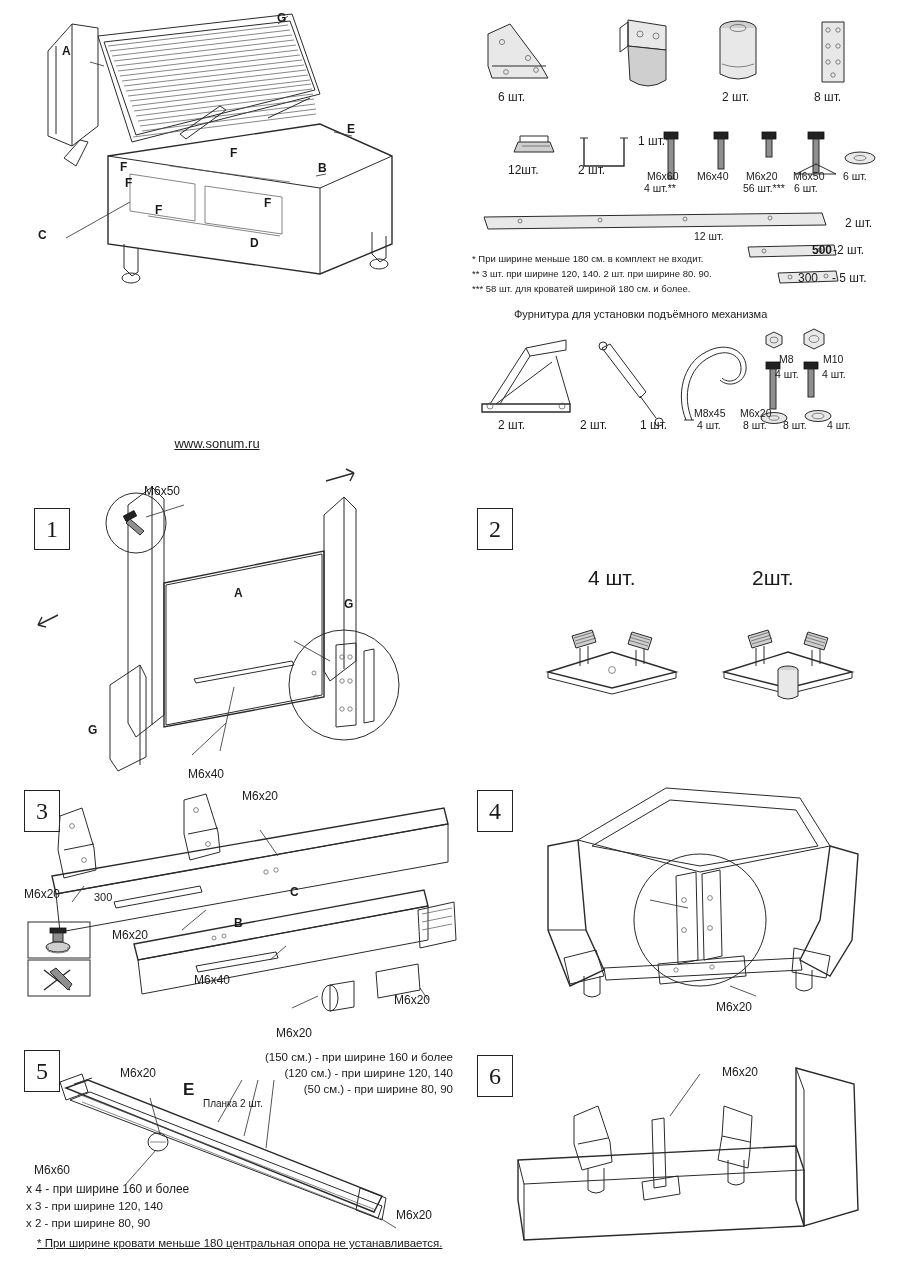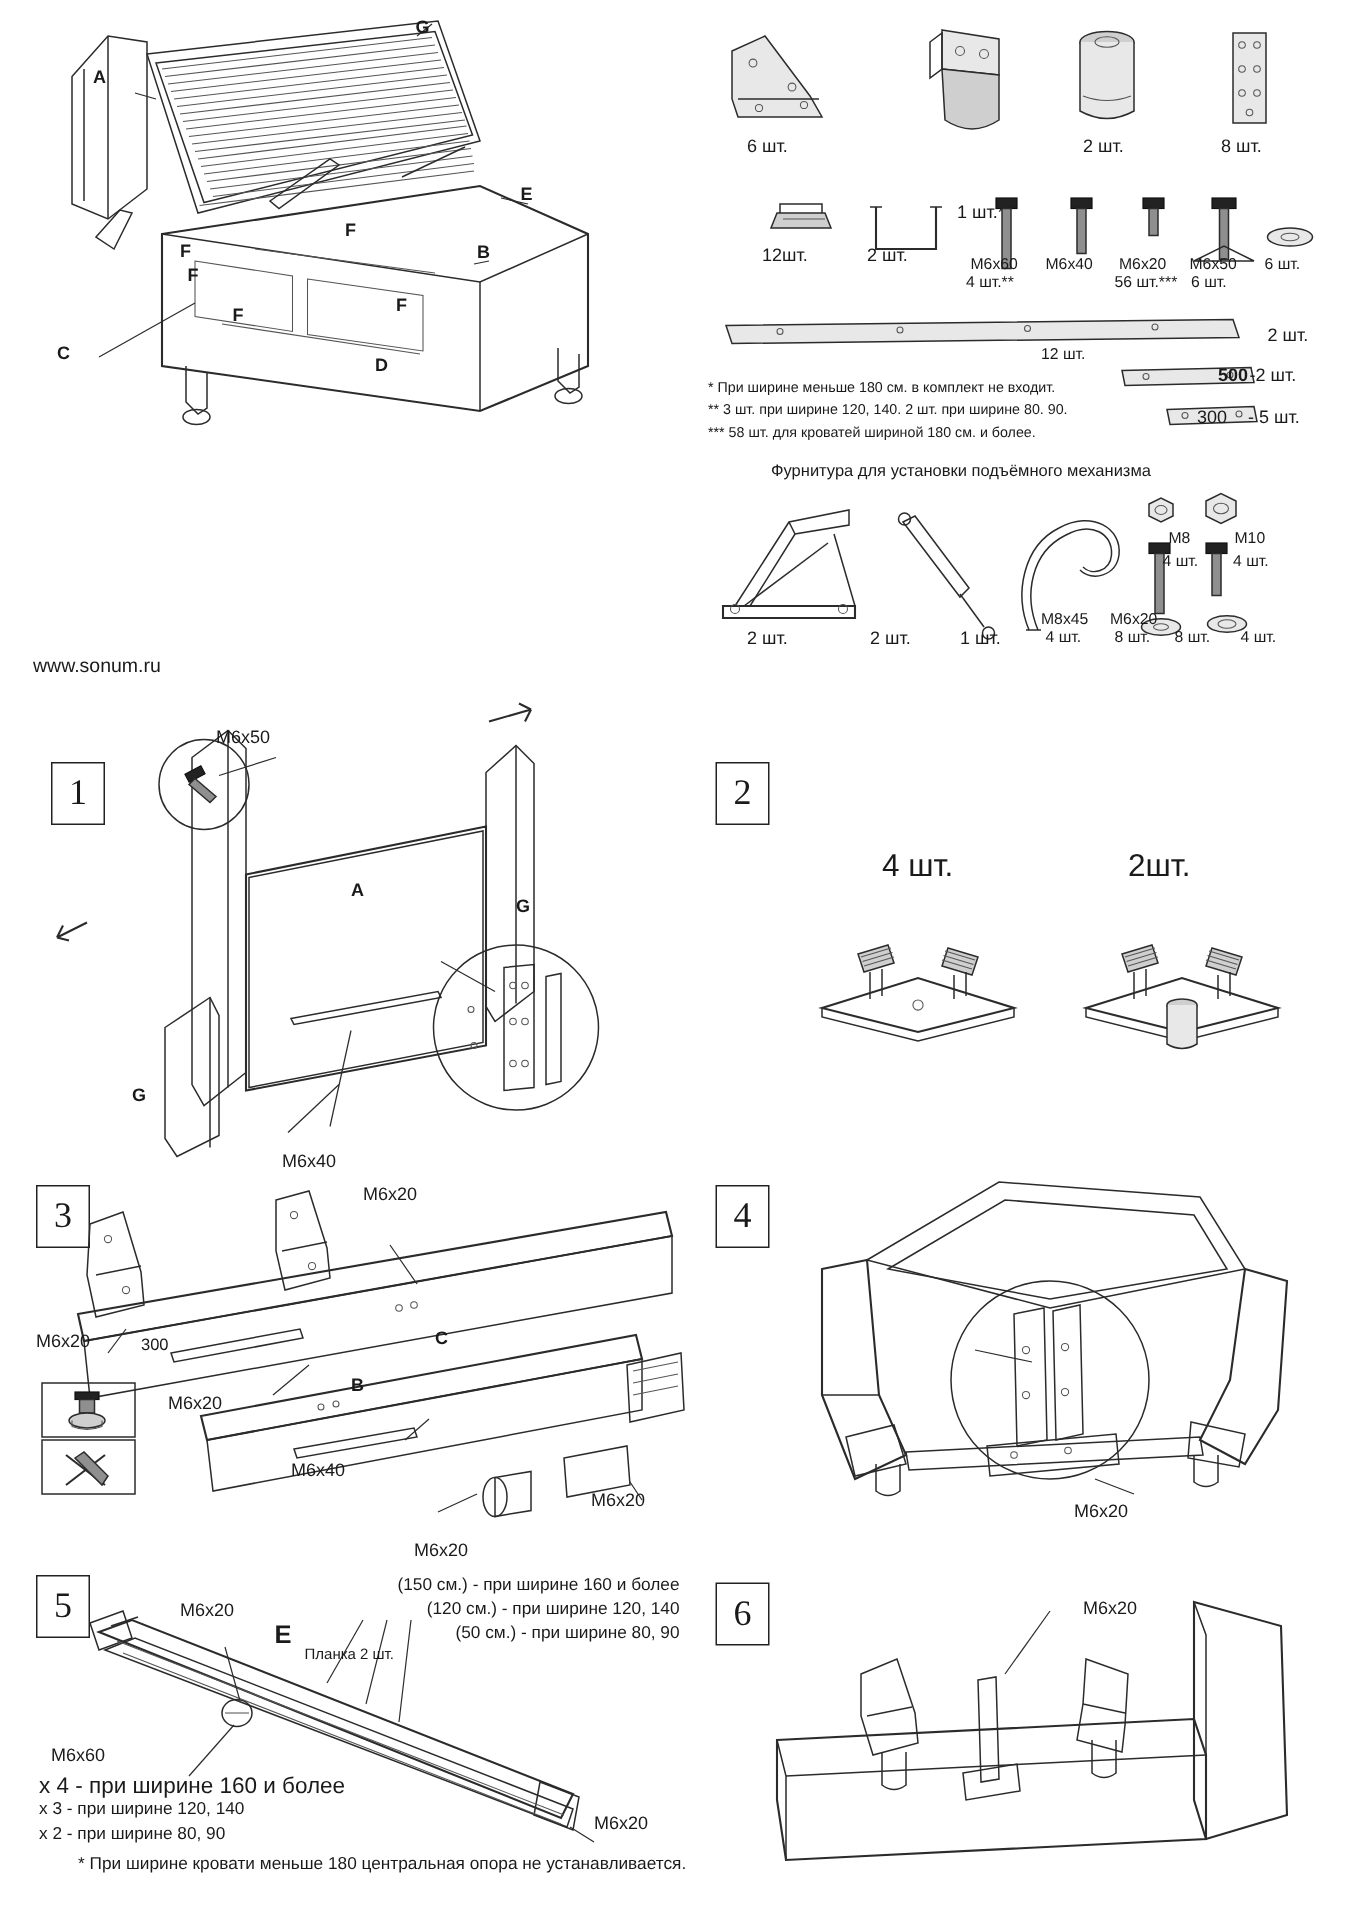--- a/index.html
+++ b/index.html
@@ -17,21 +17,21 @@
   }
   .page {
     position: relative;
     width: 900px;
     height: 1280px;
   }
   .abs { position: absolute; }
   .txt { font-size: 11px; line-height: 1.25; white-space: pre; }
   .lbl { font-size: 12px; }
   .bold { font-weight: bold; }
-  .center { text-align: left; }
+  .center { text-align: center; text-decoration: underline; }
   svg { display: block; }
   .thin { fill: none; stroke: #2b2b2b; stroke-width: 1; }
   .thin2 { fill: none; stroke: #2b2b2b; stroke-width: 1.4; }
   .hair { fill: none; stroke: #555; stroke-width: 0.7; }
   .fillgrey { fill: #e8e8e8; stroke: #2b2b2b; stroke-width: 1; }
   .fillmid { fill: #cfcfcf; stroke: #2b2b2b; stroke-width: 1; }
   .filldark { fill: #8f8f8f; stroke: #2b2b2b; stroke-width: 1; }
   .fillblack { fill: #222; stroke: #111; stroke-width: 0.8; }
   .leader { fill: none; stroke: #2b2b2b; stroke-width: 0.8; }
   .stepbox {
@@ -490,21 +490,21 @@
   <div class="abs lbl" style="left:120px; top:1066px;">M6x20</div>
   <div class="abs lbl bold" style="left:183px; top:1080px; font-size:17px;">E</div>
   <div class="abs lbl" style="left:396px; top:1208px;">M6x20</div>
 
   <div class="abs txt" style="left:203px; top:1050px; font-size:11.5px; text-align:right; width:250px;">(150 см.) - при ширине 160 и более</div>
   <div class="abs txt" style="left:203px; top:1066px; font-size:11.5px; text-align:right; width:250px;">(120 см.) - при ширине 120, 140</div>
   <div class="abs txt" style="left:203px; top:1082px; font-size:11.5px; text-align:right; width:250px;">(50 см.) - при ширине 80, 90</div>
   <div class="abs txt" style="left:203px; top:1098px; font-size:10px; text-align:left; width:250px;">Планка 2 шт.</div>
 
   <div class="abs lbl" style="left:34px; top:1163px;">M6x60</div>
-  <div class="abs txt" style="left:26px; top:1182px; font-size:15px;text-align:center;">x 4 - при ширине 160 и более</div>
+  <div class="abs txt" style="left:26px; top:1182px; font-size:12px;text-align:center;">x 4 - при ширине 160 и более</div>
   <div class="abs txt" style="left:26px; top:1199px; font-size:11.5px;">x 3 - при ширине 120, 140</div>
   <div class="abs txt" style="left:26px; top:1216px; font-size:11.5px;">x 2 - при ширине 80, 90</div>
 
   <div class="abs stepbox" style="left:477px; top:1055px;">6</div>
   <div class="abs" style="left:500px; top:1050px;">
     <svg width="390" height="200" viewBox="0 0 390 200">
 
       <path class="thin2" d="M296 18 L354 34 L358 160 L304 176 L296 150 Z" fill="#f7f7f7"></path>
       <path class="thin" d="M296 18 L304 40 L304 176"></path>
 
@@ -521,15 +521,15 @@
       <path class="thin" d="M142 132 L178 126 L180 144 L144 150 Z" fill="#e8e8e8"></path>
 
       <path class="thin" d="M88 118 L88 140 Q96 146 104 140 L104 118" fill="#eee"></path>
       <path class="thin" d="M228 110 L228 132 Q236 138 244 132 L244 110" fill="#eee"></path>
 
       <path class="leader" d="M200 24 L170 66"></path>
     </svg>
   </div>
   <div class="abs lbl" style="left:722px; top:1065px;">M6x20</div>
 
-  <div class="abs" style="left:52px; top:1237px; font-size:11.5px;">* При ширине кровати меньше 180 центральная опора не устанавливается.</div>
+  <div class="abs" style="left:37px; top:1237px; font-size:11.5px;text-decoration:underline;">* При ширине кровати меньше 180 центральная опора не устанавливается.</div>
 
 </div>
 
 </body></html>

